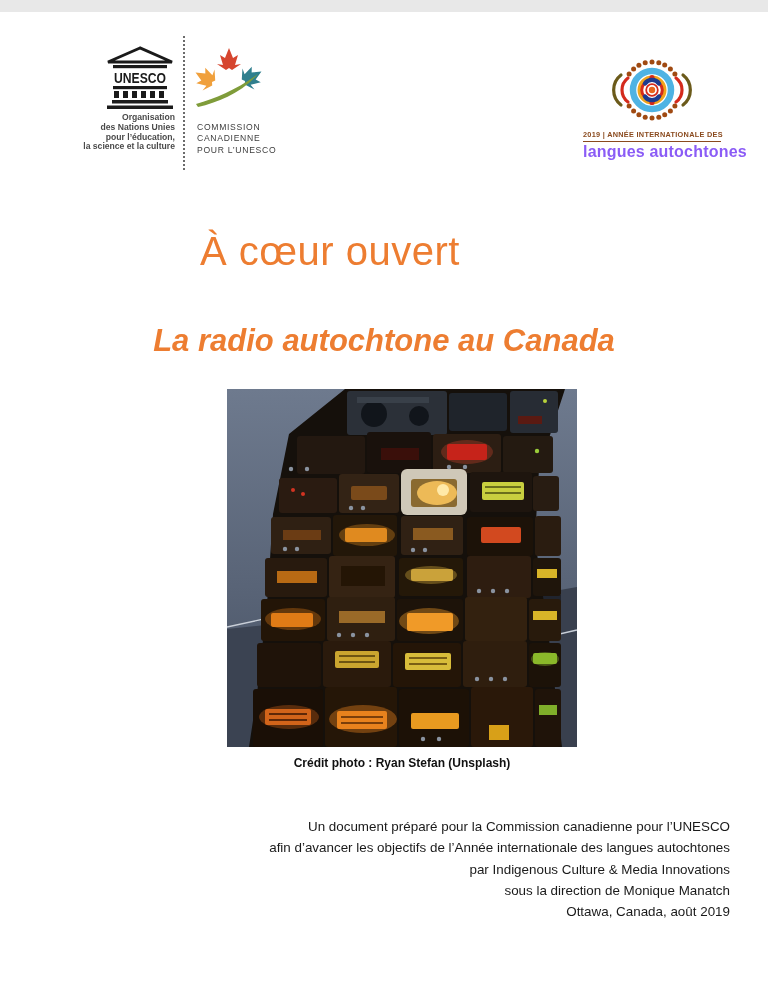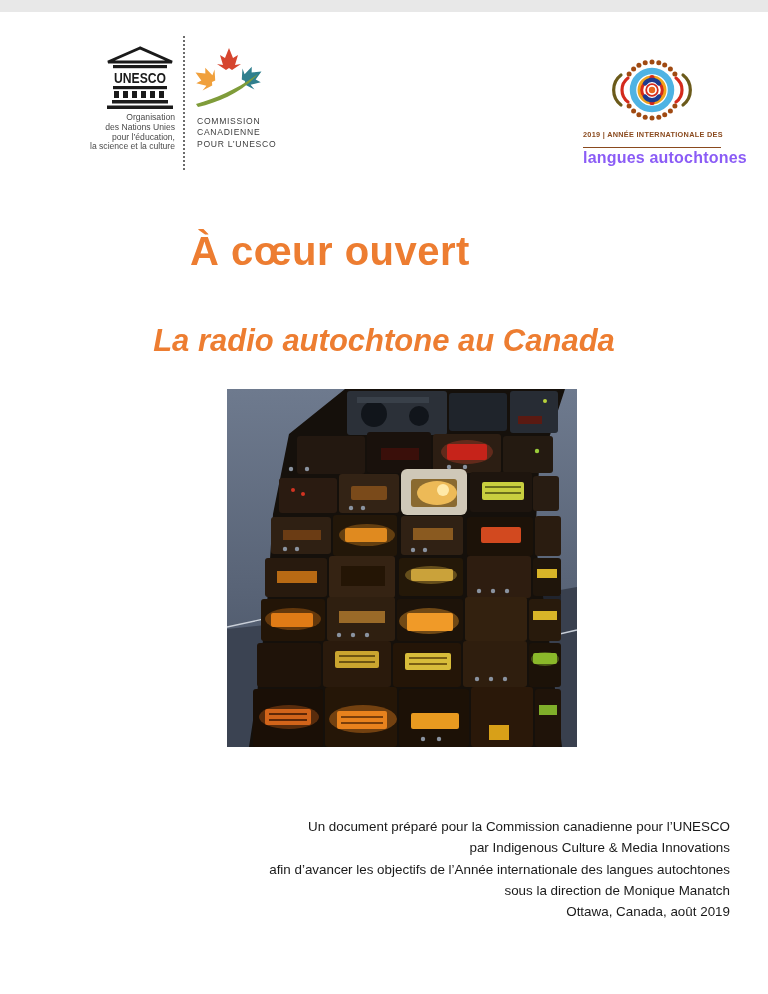--- a/index.html
+++ b/index.html
@@ -5,46 +5,46 @@
   html,body{margin:0;padding:0;background:#e8e8e8;}
   .page{
     position:relative;width:768px;height:994px;background:#ffffff;
     font-family:"Liberation Sans","DejaVu Sans",sans-serif;color:#1a1a1a;
     margin:12px auto;overflow:hidden;
   }
   
   .unesco-temple{position:absolute;left:106px;top:34px;}
   .unesco-org{
     position:absolute;left:58px;top:101px;width:117px;text-align:right;
-    font-size:8.6px;line-height:9.8px;color:#4a4a4a;
+    font-size:8.6px;line-height:9.8px;color:#4a4a4a;font-weight:bold;
   }
   .sep-dots{
     position:absolute;left:183px;top:24px;height:134px;width:0;
     border-left:2px dotted #6b6b6b;
   }
   .leaf-icon{position:absolute;left:194px;top:32px;}
   .ccu-text{
-    position:absolute;left:197px;top:104px;font-size:8.6px;line-height:11.4px;
+    position:absolute;left:197px;top:110px;font-size:8.6px;line-height:11.4px;
     letter-spacing:.7px;color:#3d3d3d;font-weight:500;
   }
   .iyil{position:absolute;left:583px;top:44px;width:138px;}
   .iyil-medallion{display:block;margin:0 auto;}
   .iyil-tagline{
     margin-top:6px;font-size:7.3px;font-weight:bold;color:#8a4a1e;
     letter-spacing:.3px;white-space:nowrap;border-bottom:1.6px solid #8a4a1e;
-    padding-bottom:8px;
+    padding-bottom:2px;
   }
   .iyil-wordmark{
     font-size:16px;font-weight:bold;color:#8b5cf6;letter-spacing:.2px;
     margin-top:1px;white-space:nowrap;
   }
   
   .doc-title{
     position:absolute;top:217px;left:0;width:660px;margin:0;text-align:center;
-    font-size:40px;font-weight:bold;color:#ED7D31;letter-spacing:.5px;
+    font-size:40px;font-weight:normal;color:#ED7D31;letter-spacing:.5px;
   }
   .doc-subtitle{
     position:absolute;top:311px;left:0;width:768px;margin:0;text-align:center;
     font-size:31px;font-weight:bold;font-style:italic;color:#ED7D31;
   }
   
   .photo-fig{position:absolute;left:227px;top:377px;width:350px;height:358px;margin:0;}
   .photo-caption{
     position:absolute;left:227px;top:744px;width:350px;text-align:center;
     font-size:12px;font-weight:bold;color:#111;
@@ -289,22 +289,23 @@
           <circle cx="140" cy="246" r="2.2"></circle>
         <circle cx="250" cy="290" r="2.2"></circle>
           <circle cx="264" cy="290" r="2.2"></circle>
           <circle cx="278" cy="290" r="2.2"></circle>
         <circle cx="196" cy="350" r="2.2"></circle>
           <circle cx="212" cy="350" r="2.2"></circle>
       </g>
     </svg>
   </figure>
 
+  <div class="photo-caption">Crédit photo : Ryan Stefan (Unsplash)</div>
 
   <div class="attribution">
     <div>Un document préparé pour la Commission canadienne pour l’UNESCO</div>
+    <div>afin d’avancer les objectifs de l’Année internationale des langues autochtones</div>
     <div>par Indigenous Culture &amp; Media Innovations</div>
-    <div>afin d’avancer les objectifs de l’Année internationale des langues autochtones</div>
     <div>sous la direction de Monique Manatch</div>
     <div>Ottawa, Canada, août 2019</div>
   </div>
 
 </div>
 
 </body></html>

